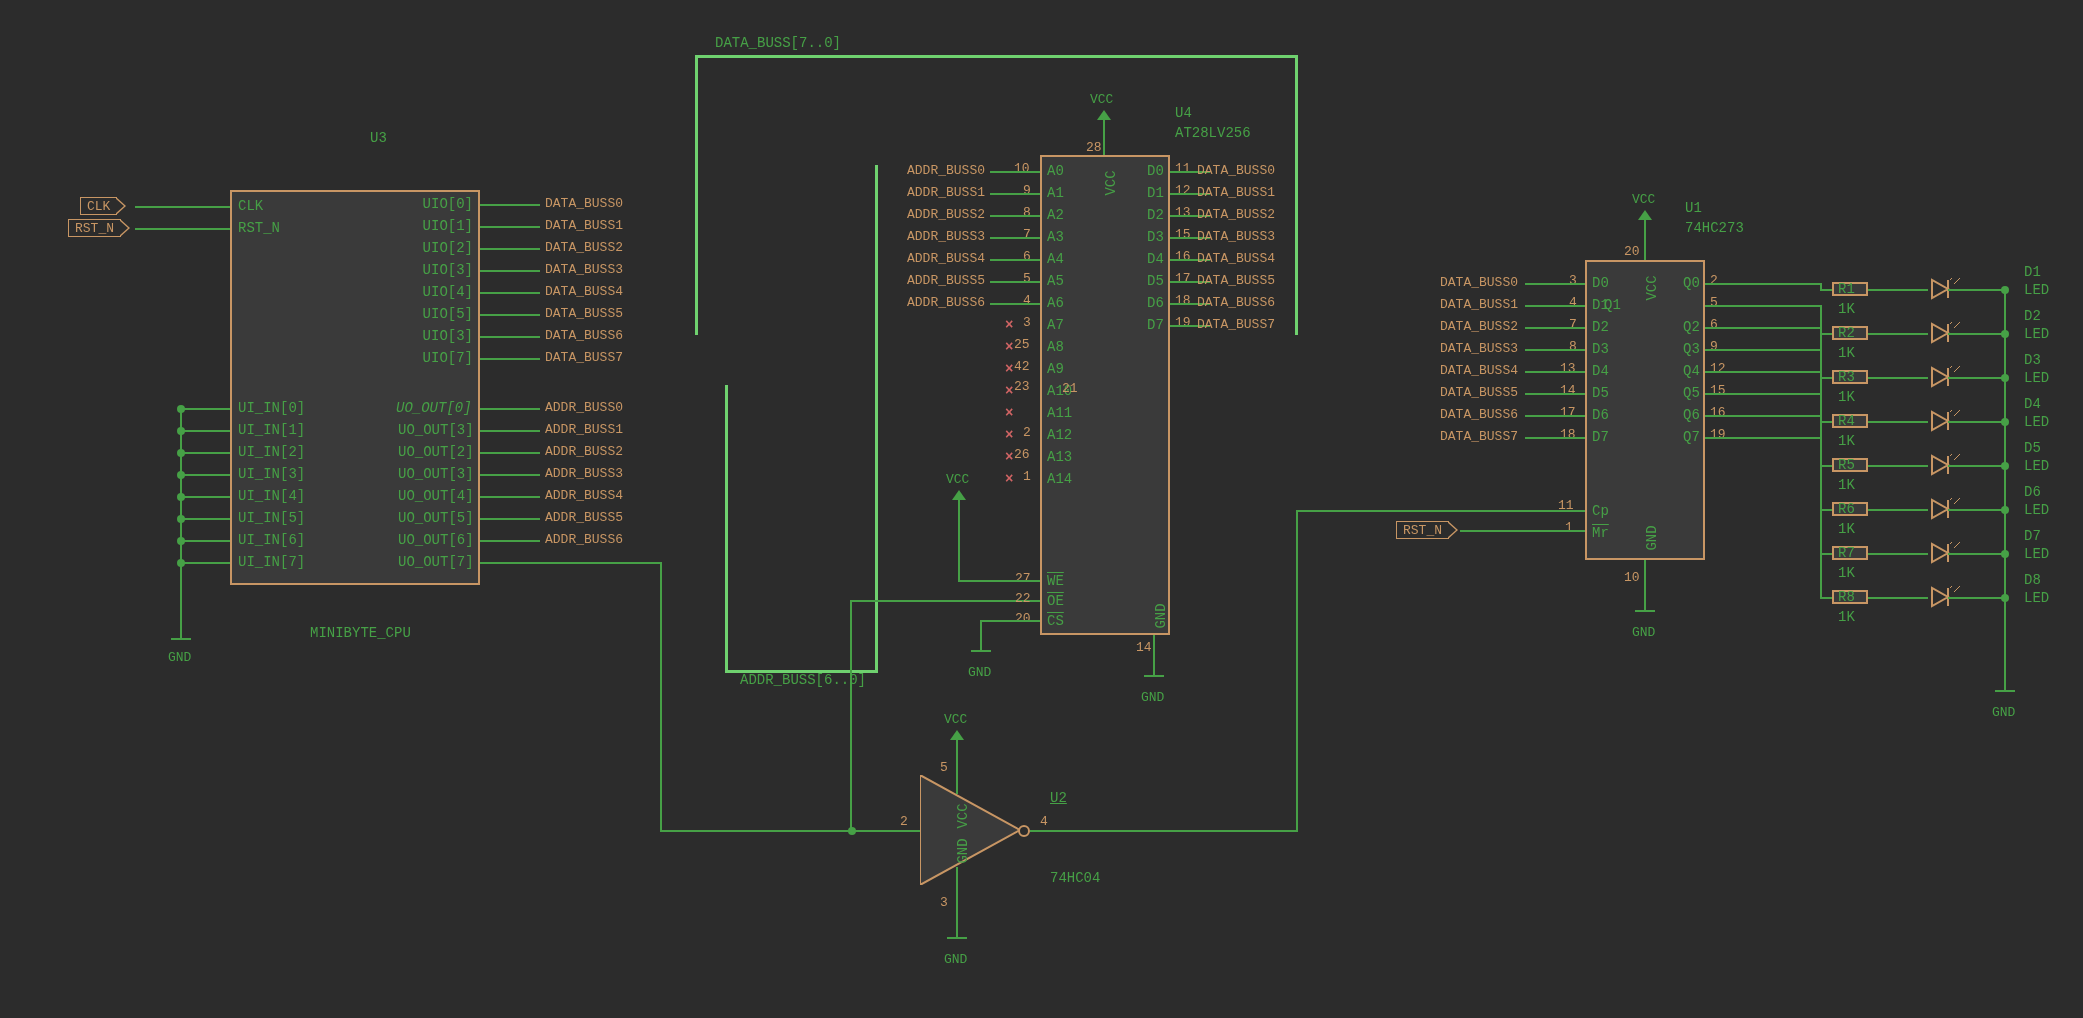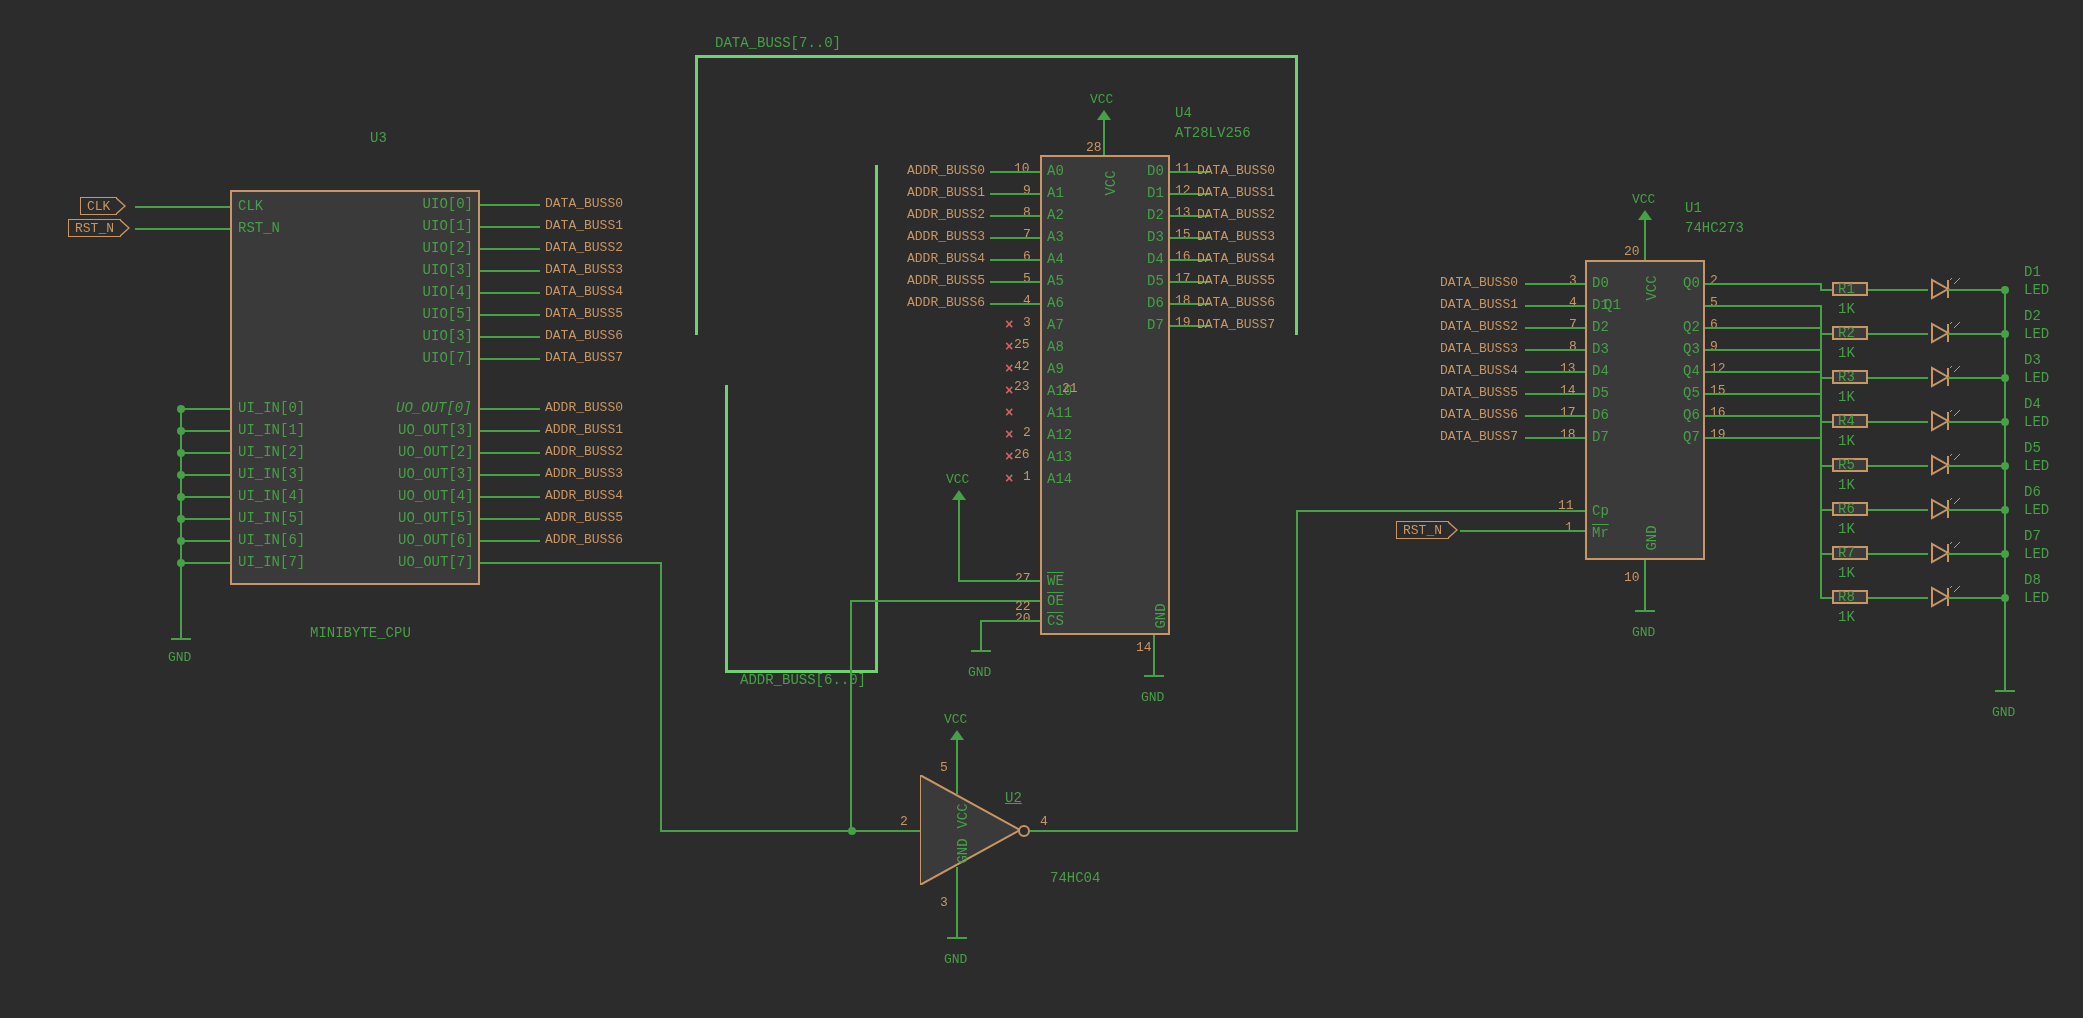--- a/index.html
+++ b/index.html
@@ -375,21 +375,21 @@
   <div class="wire wire-v" style="left:1153px; top:635px; height:40px;"></div>
   <div class="gnd-bar" style="left:1154px; top:675px;"></div>
   <div class="power-label" style="left:1141px; top:690px;">GND</div>
   <div class="pin-num" style="left:1136px; top:640px;">14</div>
   <div class="pin-label" style="left:1148px; top:608px; transform:rotate(-90deg);">GND</div>
 
   <div id="u4-ctrl">
       <div class="pin-label" style="left:1047px; top:573px; text-decoration:overline;">WE</div>
       <div class="pin-num" style="left:1015px; top:571px;">27</div>
       <div class="pin-label" style="left:1047px; top:593px; text-decoration:overline;">OE</div>
-      <div class="pin-num" style="left:1015px; top:591px;margin-top:8px;">22</div>
+      <div class="pin-num" style="left:1015px; top:591px;">22</div>
       <div class="pin-label" style="left:1047px; top:613px; text-decoration:overline;">CS</div>
       <div class="pin-num" style="left:1015px; top:611px;">20</div>
     </div>
 
   <div class="wire wire-v" style="left:958px; top:500px; height:82px;"></div>
   <div class="wire wire-h" style="left:958px; top:580px; width:82px;"></div>
   <div class="vcc-arrow" style="left:959px; top:490px;"></div>
   <div class="power-label" style="left:946px; top:472px;">VCC</div>
 
   <div class="wire wire-h" style="left:980px; top:620px; width:60px;"></div>
@@ -400,21 +400,21 @@
   <svg class="triangle" style="left:920px; top:775px; width:110px; height:110px;">
     <polygon points="0,0 0,110 100,55" fill="#3a3a3a" stroke="#c89664" stroke-width="2"></polygon>
   </svg>
   <div class="inv-circle" style="left:1018px; top:825px;"></div>
   <div class="wire wire-h" style="left:850px; top:830px; width:70px;"></div>
   <div class="wire wire-h" style="left:1030px; top:830px; width:268px;"></div>
   <div class="wire wire-v" style="left:1296px; top:510px; height:322px;"></div>
   <div class="wire wire-h" style="left:1296px; top:510px; width:290px;"></div>
   <div class="pin-num" style="left:900px; top:814px;">2</div>
   <div class="pin-num" style="left:1040px; top:814px;">4</div>
-  <div class="refdes" style="left:1005px; top:790px;text-decoration:underline;">U2</div>
+  <div class="refdes" style="left:1050px; top:790px;text-decoration:underline;">U2</div>
   <div class="refdes" style="left:1050px; top:870px;">74HC04</div>
   <div class="wire wire-v" style="left:956px; top:740px; height:54px;"></div>
   <div class="vcc-arrow" style="left:957px; top:730px;"></div>
   <div class="power-label" style="left:944px; top:712px;">VCC</div>
   <div class="pin-num" style="left:940px; top:760px;">5</div>
   <div class="pin-label" style="left:950px; top:808px; transform:rotate(-90deg);">VCC</div>
   <div class="wire wire-v" style="left:956px; top:867px; height:70px;"></div>
   <div class="gnd-bar" style="left:957px; top:937px;"></div>
   <div class="power-label" style="left:944px; top:952px;">GND</div>
   <div class="pin-num" style="left:940px; top:895px;">3</div>

